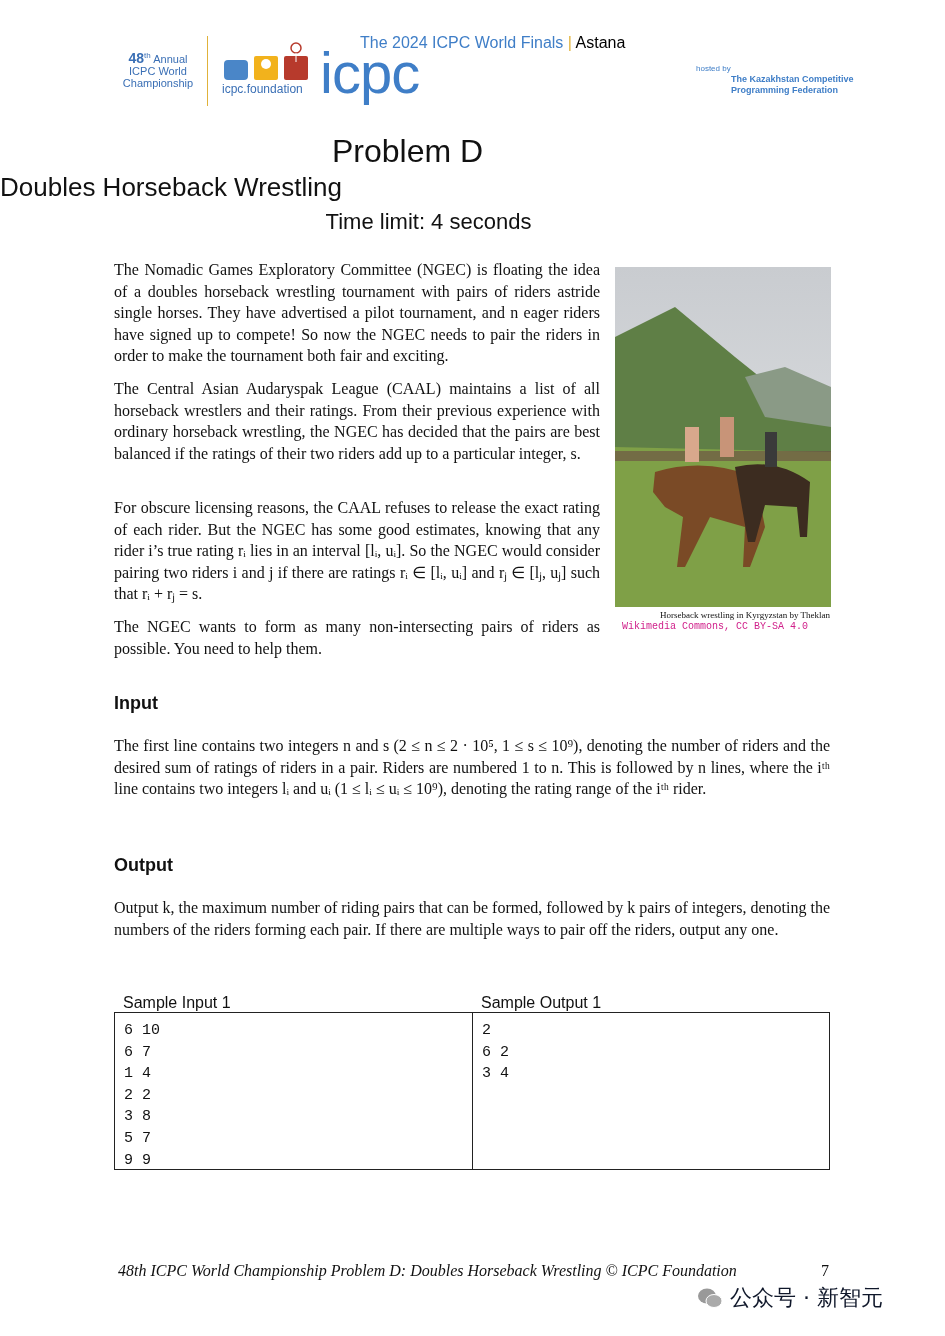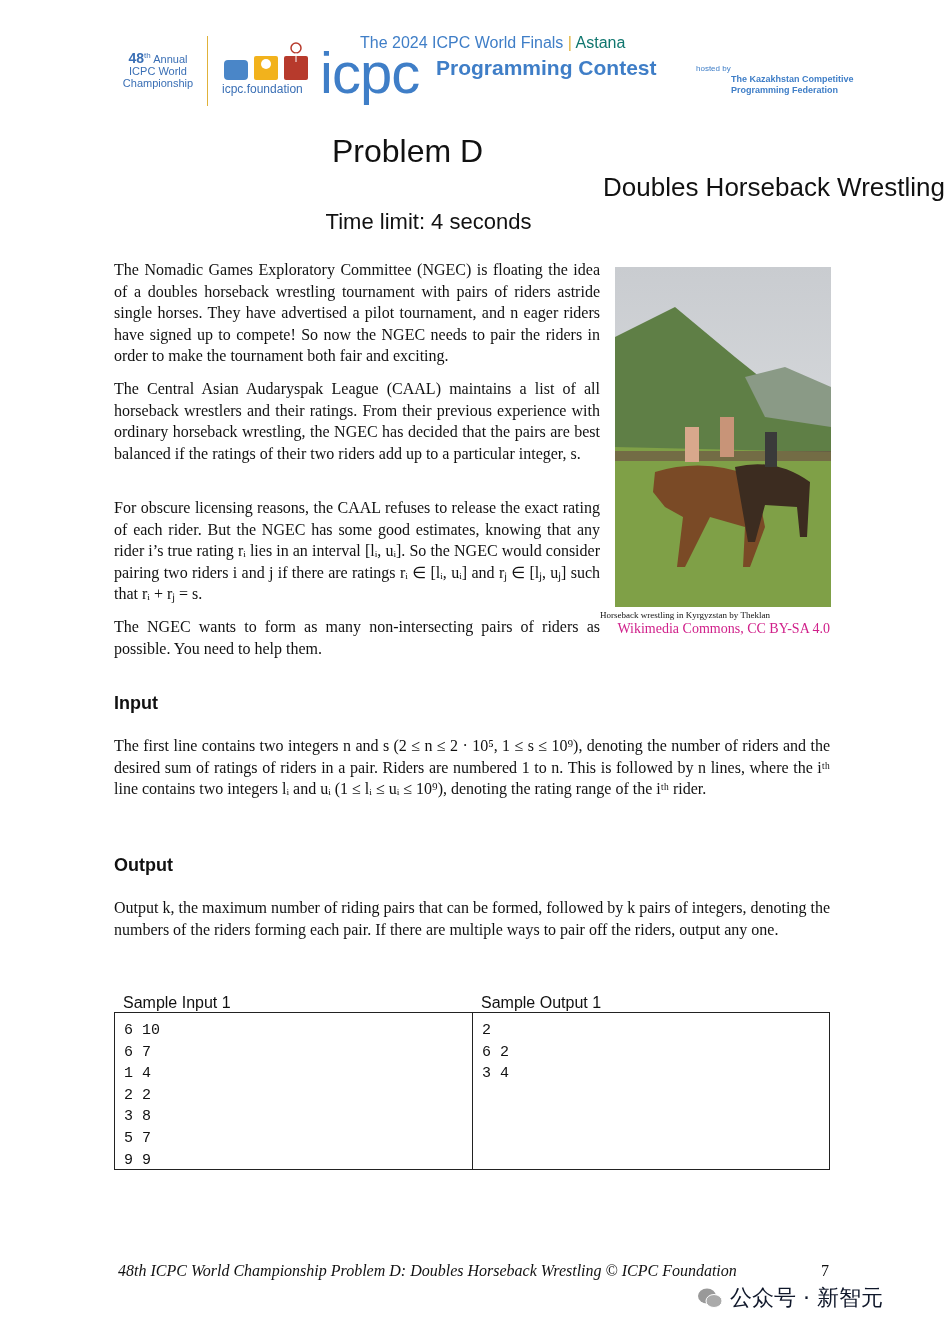--- a/index.html
+++ b/index.html
@@ -8,33 +8,33 @@
   
   .hdr-annual { left:118px; top:50px; width:80px; text-align:center; font-family:"Liberation Sans", sans-serif; font-size:11px; line-height:12px; color:#3a6fb5; }
   .hdr-annual .big { font-size:14px; font-weight:bold; }
   .hdr-annual sup { font-size:8px; }
   .vline { left:207px; top:36px; width:1px; height:70px; background:#e0b23a; }
   .fnd { left:222px; top:42px; width:90px; height:58px; }
   .fnd-lbl { left:222px; top:82px; font-family:"Liberation Sans", sans-serif; font-size:12px; color:#3a6fb5; }
   .icpc-big { left:320px; top:44px; font-family:"Liberation Sans", sans-serif; font-size:58px; line-height:58px; color:#3f7ec7; letter-spacing:-1px; }
   .wf { left:360px; top:34px; font-family:"Liberation Sans", sans-serif; font-size:16px; color:#3f7ec7; }
   .wf .sep { color:#e0b23a; }
-  .wf .astana { color:#0f766e; }
+  .wf .astana { color:#000000; }
   .icpc-name { left:436px; top:56px; font-family:"Liberation Sans", sans-serif; font-weight:bold; font-size:21px; line-height:23px; color:#3f7ec7; }
   .hosted { left:696px; top:64px; font-family:"Liberation Sans", sans-serif; font-size:8px; line-height:10px; color:#3f7ec7; }
   .hosted b { font-size:9px;margin-left:35px; }
   
   .t1 { left:0; width:815px; top:133px; text-align:center; font-family:"Liberation Sans", sans-serif; font-size:32px; }
-  .t2 { left:0; width:945px; top:172px; text-align:right; font-family:"Liberation Sans", sans-serif; font-size:26px; }
+  .t2 { left:0; width:945px; top:172px; text-align:left; font-family:"Liberation Sans", sans-serif; font-size:26px; }
   .t3 { left:0; width:857px; top:209px; text-align:center; font-family:"Liberation Sans", sans-serif; font-size:22px; }
   .para { left:114px; width:486px; font-size:16px; line-height:21.5px; text-align:justify; }
   .para.full { width:716px; }
   .photo { left:615px; top:267px; width:216px; height:340px; overflow:hidden; }
-  .cap1 { left:600px; width:230px; top:610px; text-align:left; font-size:9px; }
-  .cap2 { left:600px; width:230px; top:621px; text-align:right; font-size:14px; color:#d0208a; }
+  .cap1 { left:600px; width:230px; top:610px; text-align:right; font-size:9px; }
+  .cap2 { left:600px; width:230px; top:621px; text-align:center; font-size:10px; color:#d0208a;font-family:Liberation Mono, monospace; }
   .sec { left:114px; font-family:"Liberation Sans", sans-serif; font-weight:bold; font-size:18px;text-align:center; }
   .smp-h { font-family:"Liberation Sans", sans-serif; font-weight:normal; font-size:16px; top:994px; }
   .smp-box { left:114px; top:1012px; width:716px; height:158px; border:1px solid #222; box-sizing:border-box; }
   .smp-div { left:472px; top:1012px; width:1px; height:158px; background:#222; }
   .code { font-family:"Liberation Mono", monospace; font-size:15px; line-height:21.6px; white-space:pre; }
   .footer { left:118px; top:1262px; font-style:italic; font-size:16px; }
   .pgnum { left:821px; top:1262px; font-size:16px; }
   .wm { left:697px; top:1283px; font-family:"DejaVu Sans", sans-serif; font-size:22px; color:#0f172a; }
 </style>
 </head>
@@ -55,21 +55,20 @@
   <line x1="74" y1="11" x2="74" y2="20" stroke="#fff" stroke-width="1"></line>
 </svg>
 <div class="abs fnd-lbl">icpc.foundation</div>
 <div class="abs icpc-big">icpc</div>
 <div class="abs wf">
   <span>The 2024 ICPC World Finals</span>
   <span class="sep">|</span>
   <span class="astana">Astana</span>
 </div>
 <div class="abs icpc-name">
-  <div>Programming Contest</div>
 </div>
 <div class="abs hosted">
   <div>hosted by</div>
   <div><b>The Kazakhstan Competitive</b></div>
   <div><b>Programming Federation</b></div>
 </div>
 
 <div class="abs t1">Problem D</div>
 <div class="abs t2">Doubles Horseback Wrestling</div>
 <div class="abs t3">Time limit: 4 seconds</div>

